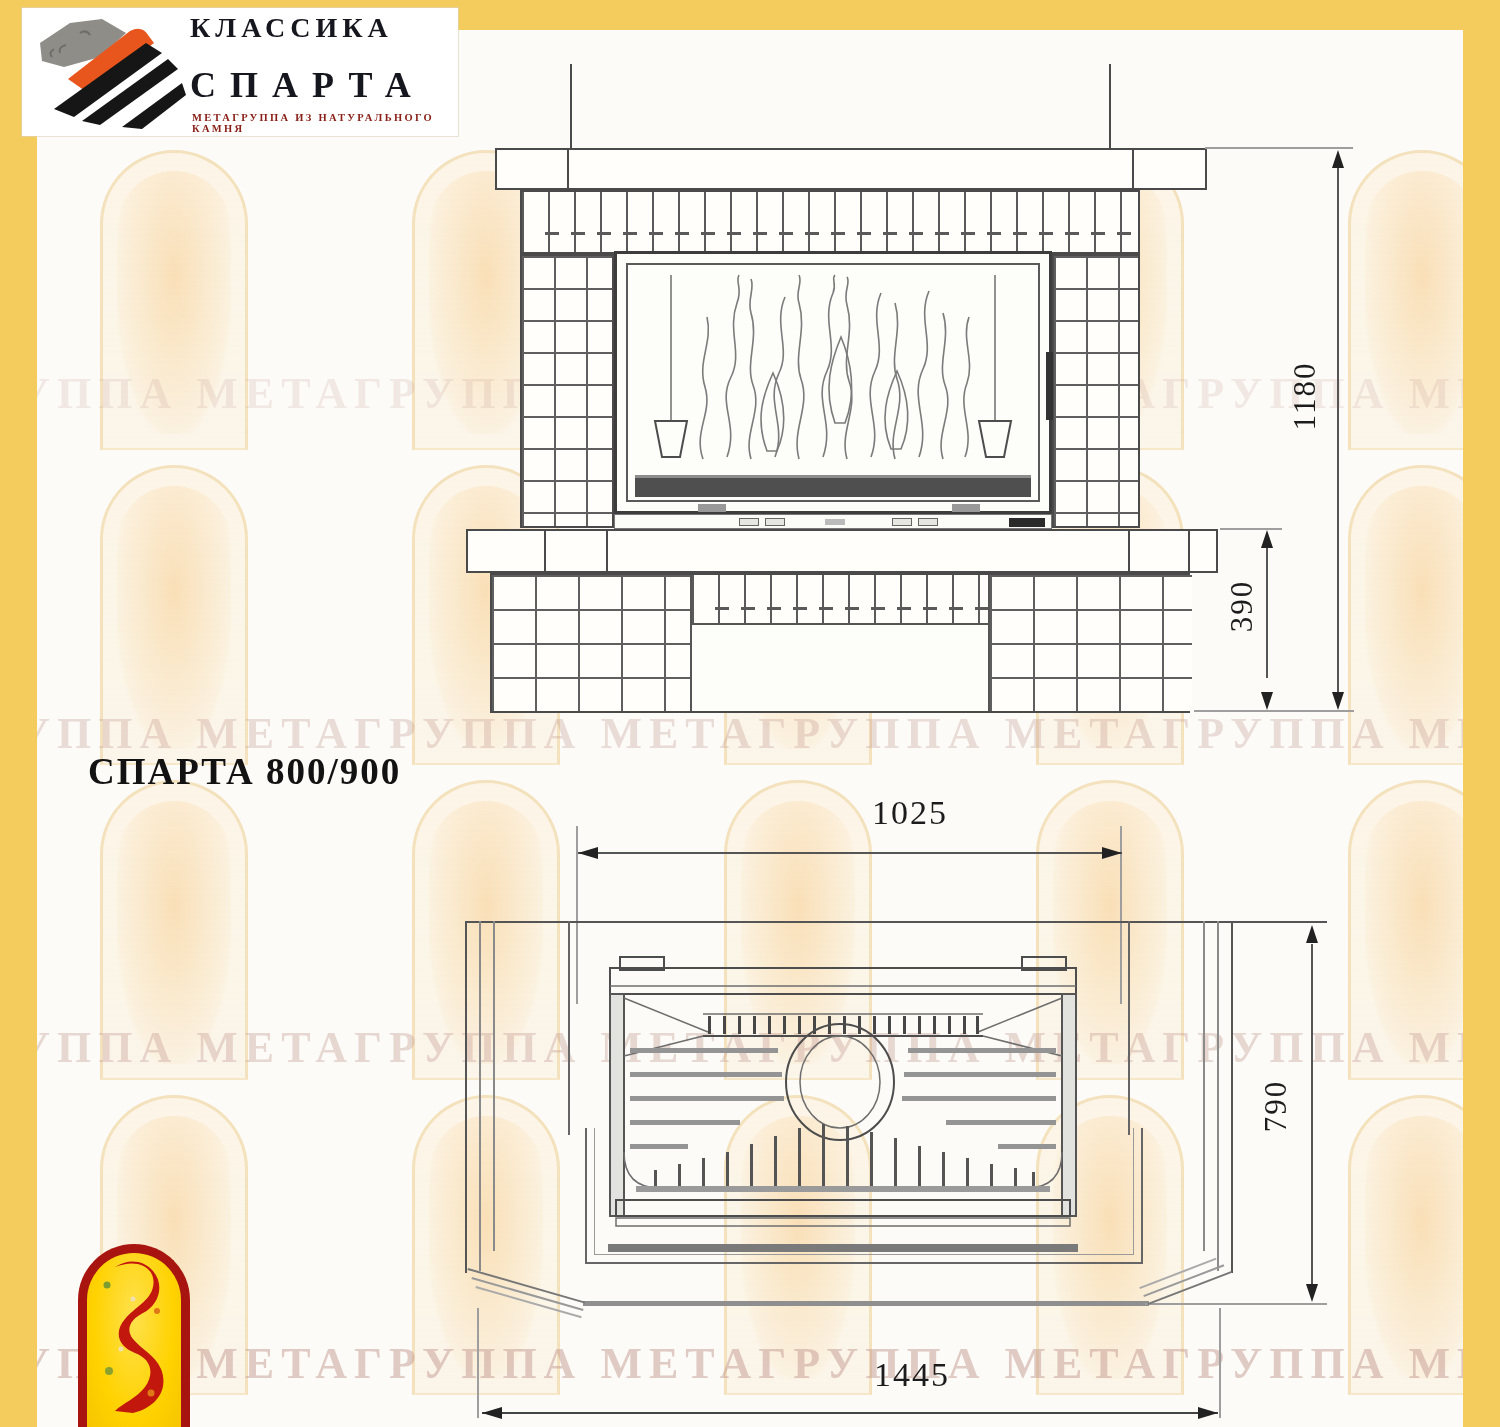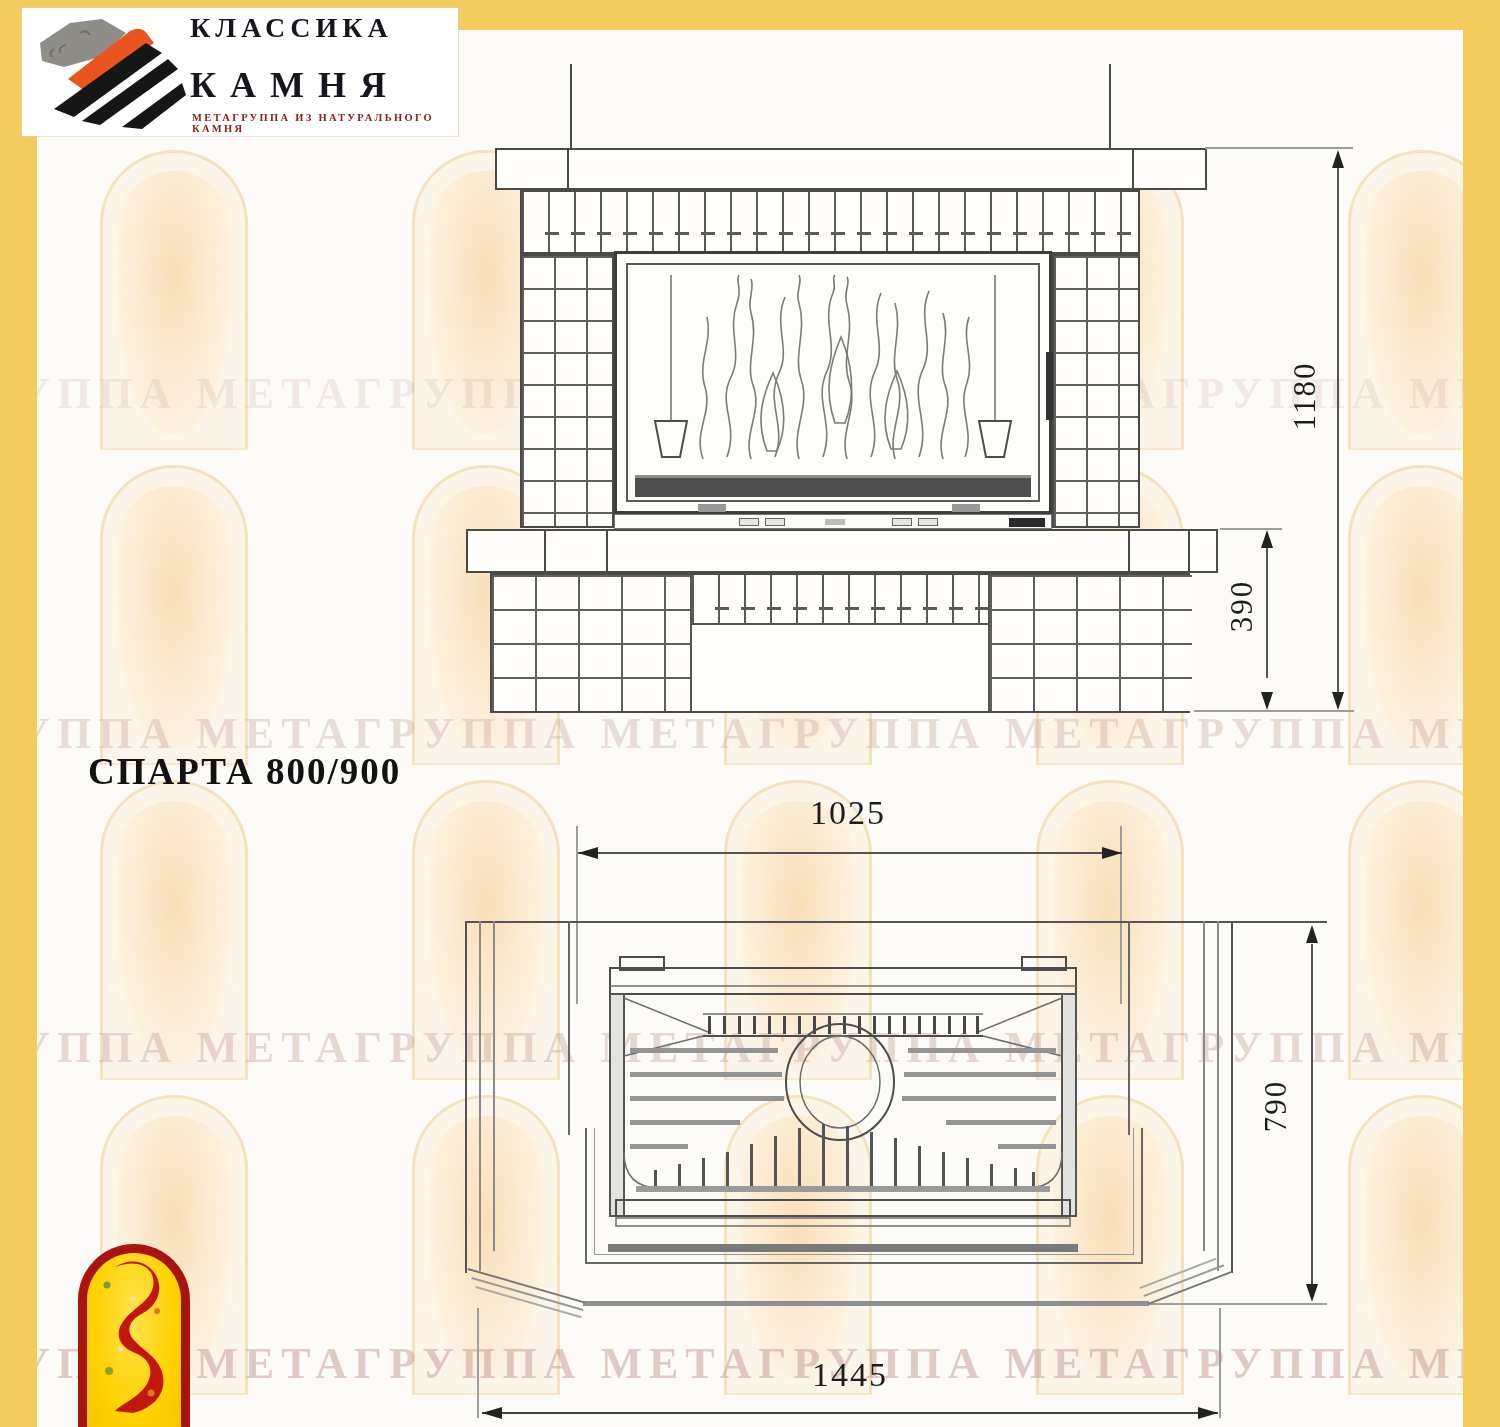--- a/index.html
+++ b/index.html
@@ -53,21 +53,21 @@
 
   
   .arr{position:absolute;width:0;height:0;}
   .arr-up{border-left:6px solid transparent;border-right:6px solid transparent;border-bottom:18px solid #222;}
   .arr-down{border-left:6px solid transparent;border-right:6px solid transparent;border-top:18px solid #222;}
   .arr-left{border-top:6px solid transparent;border-bottom:6px solid transparent;border-right:20px solid #222;}
   .arr-right{border-top:6px solid transparent;border-bottom:6px solid transparent;border-left:20px solid #222;}
 
   .dim-v{position:absolute;width:100px;text-align:center;transform:rotate(-90deg);
          font-size:31px;color:#1c1c1c;letter-spacing:2px;}
-  .dim-h{position:absolute;width:200px;text-align:center;font-size:34px;color:#1c1c1c;letter-spacing:2px;}
+  .dim-h{position:absolute;width:200px;text-align:right;font-size:34px;color:#1c1c1c;letter-spacing:2px;}
 
   
   .bar{position:absolute;background:#F3CC5D;z-index:4;}
   #brand-box{position:absolute;left:22px;top:8px;width:436px;height:128px;background:#ffffff;z-index:5;
              box-shadow:0 0 0 1px rgba(220,210,190,.6);}
   .brand-line{position:absolute;color:#16161f;font-weight:bold;}
   #brand-l1{left:168px;top:4px;font-size:28px;letter-spacing:5px;}
   #brand-l2{left:168px;top:56px;font-size:36px;letter-spacing:14px;}
   #brand-tag{left:170px;top:104px;font-size:10.5px;letter-spacing:2.3px;color:#8a2018;font-weight:bold;}
   #title{position:absolute;left:88px;top:750px;font-size:37px;font-weight:bold;color:#121212;
@@ -338,21 +338,21 @@
   <div id="brand-box">
     <svg width="160" height="118" viewBox="0 0 160 118" style="position:absolute;left:8px;top:5px">
       <path d="M10,30 L40,10 L72,6 L96,20 L70,44 L34,54 L12,48 Z" fill="#8f8d88"></path>
       <path d="M30,40 Q28,34 36,32 M50,20 Q56,16 60,22 M22,44 Q18,40 24,36" stroke="#6f6d68" stroke-width="2" fill="none"></path>
       <path d="M38,66 L100,18 Q112,12 118,22 L124,30 L58,80 Z" fill="#E8561D"></path>
       <path d="M24,96 L116,30 L132,40 L44,104 Z" fill="#161616"></path>
       <path d="M52,108 L138,46 L148,56 L70,112 Z" fill="#161616"></path>
       <path d="M92,114 L152,70 L156,82 L112,116 Z" fill="#161616"></path>
     </svg>
     <div class="brand-line" id="brand-l1">КЛАССИКА</div>
-    <div class="brand-line" id="brand-l2">КАМНЯ</div>
+    <div class="brand-line" id="brand-l2">СПАРТА</div>
     <div class="brand-line" id="brand-tag">МЕТАГРУППА ИЗ НАТУРАЛЬНОГО КАМНЯ</div>
   </div>
 
   <div id="meta-logo">
     <svg width="94" height="172" viewBox="0 0 94 172">
       <path d="M28,14 C52,4 70,16 66,34 C63,48 48,54 38,66 C26,80 32,94 48,100 C64,106 68,120 58,134 C50,145 36,150 28,158 L46,160 C70,154 82,136 74,116 C68,102 54,96 46,86 C38,76 44,66 56,60 C72,52 78,32 66,18 C56,6 40,6 28,14 Z" fill="#C2170D"></path>
       <circle cx="20" cy="32" r="3.5" fill="#7a9c30"></circle>
       <circle cx="70" cy="58" r="3" fill="#e07818"></circle>
       <circle cx="22" cy="118" r="4" fill="#8aa12f"></circle>
       <circle cx="64" cy="140" r="3.5" fill="#e07818"></circle>

